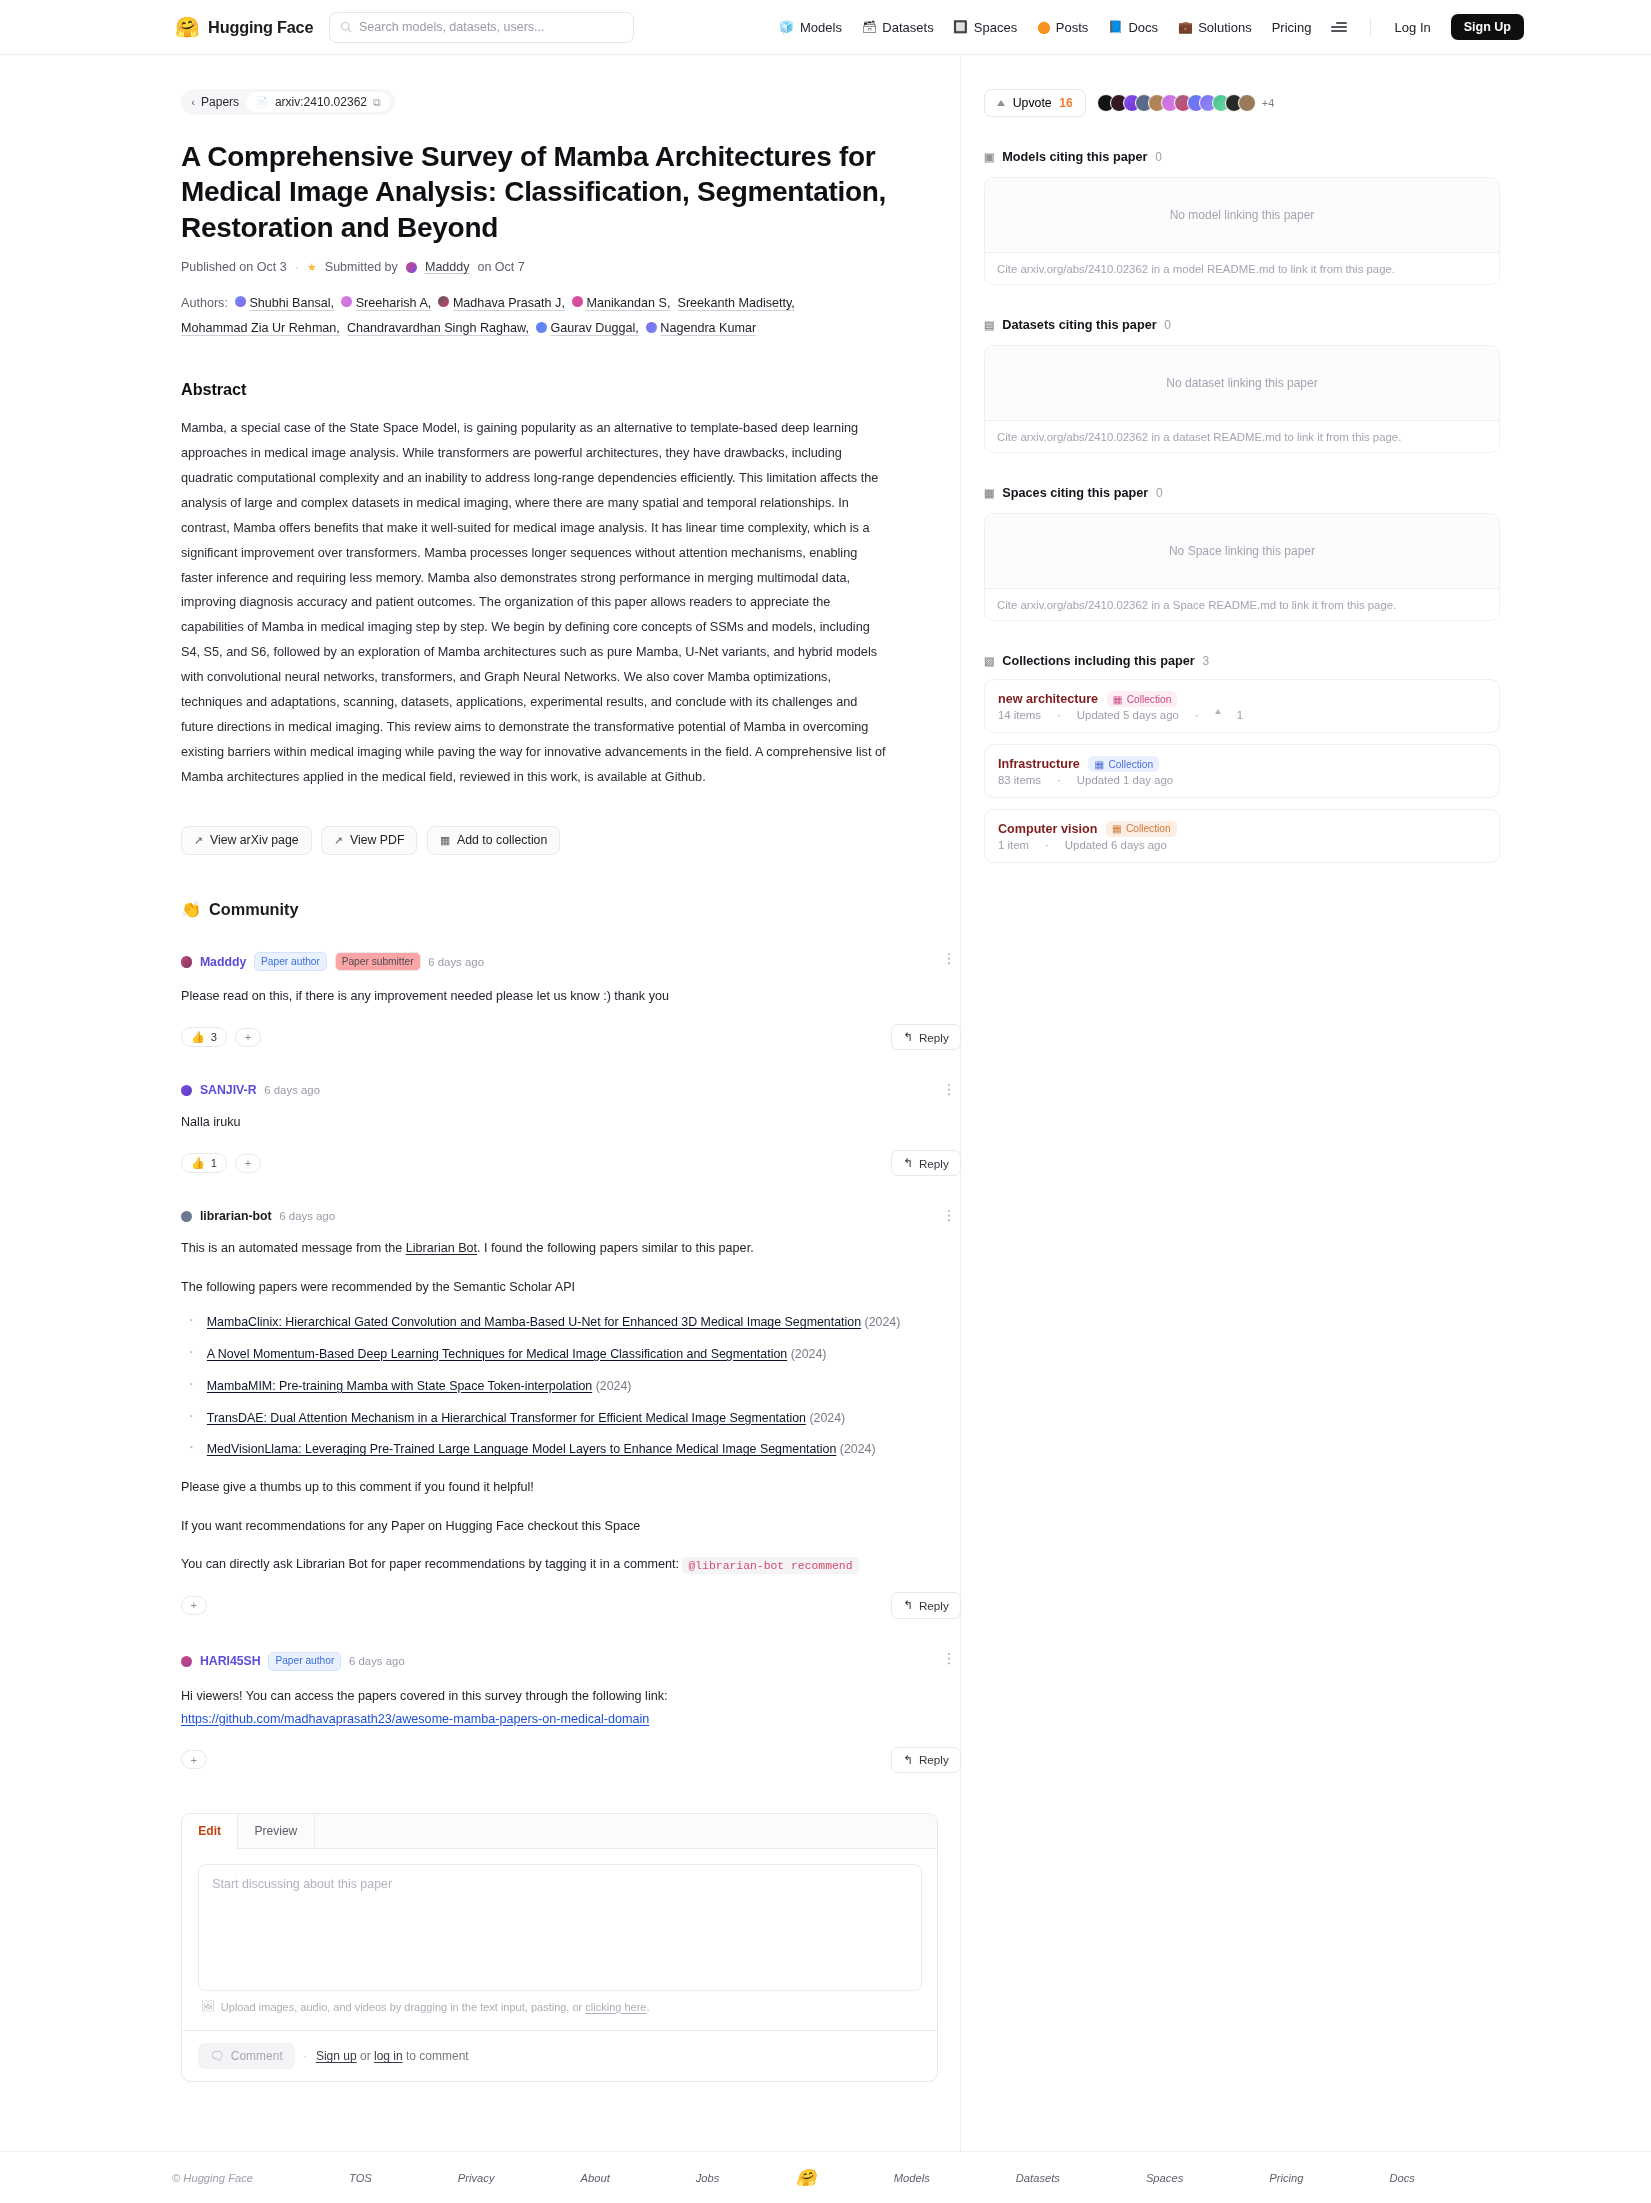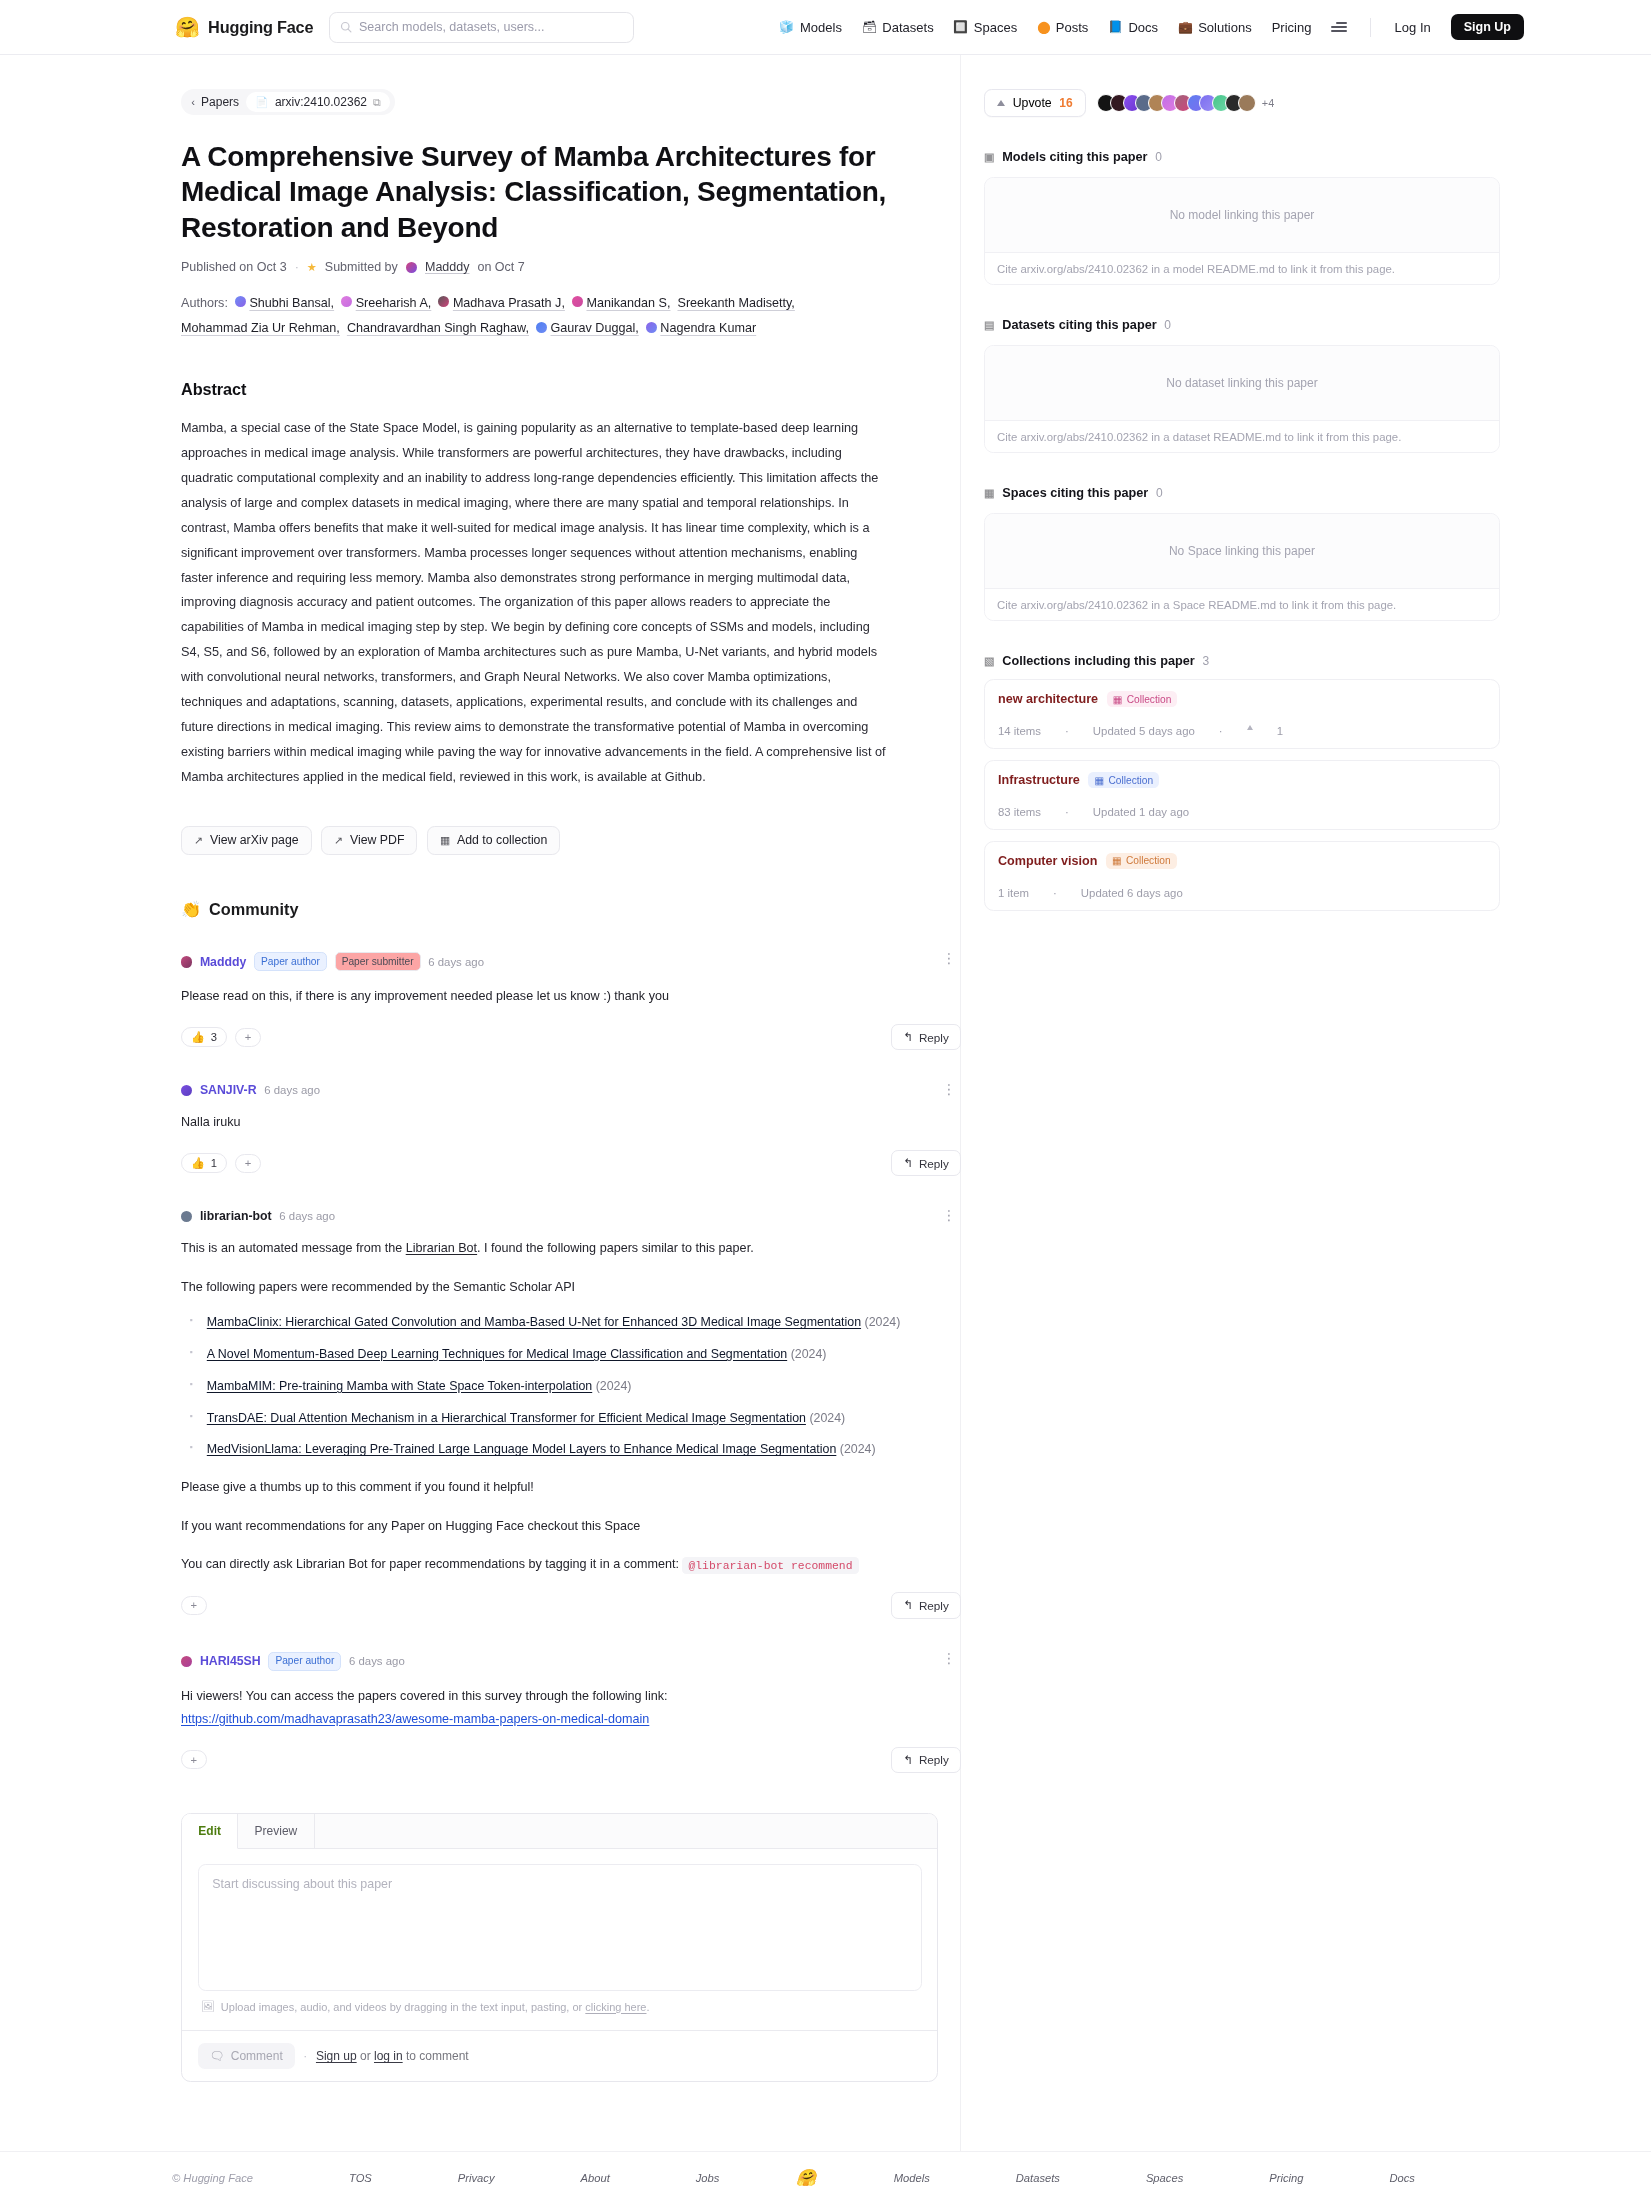--- a/index.html
+++ b/index.html
@@ -180,21 +180,21 @@
   
   .editor {
     margin-top: 40px; border:0.9px solid #e7e7ed; border-radius:9.5px; overflow:hidden; background:#fff;
     max-width: 757px;
   }
   .ed-tabs { display:flex; border-bottom:0.9px solid #eaeaef; background:#fbfbfc; height:35px; }
   .ed-tab {
     padding: 0 16.3px; display:flex; align-items:center; font-size:12px; color:#5c5c68; cursor:pointer;
     border-right:0.9px solid #eaeaef;
   }
-  .ed-tab.active { background:#fff; color:#4d7c0f; font-weight:700; border-bottom:0.9px solid #fff; margin-bottom:-0.9px;text-align:center; }
+  .ed-tab.active { background:#fff; color:#c2410c; font-weight:700; border-bottom:0.9px solid #fff; margin-bottom:-0.9px;text-align:center; }
   .ed-area { padding:15.5px; }
   .ed-input {
     border:0.9px solid #ececf1; border-radius:7.7px; height:127px; padding:12px 13.8px;
     font-size:12.4px; color:#b3b3be; background:#fff;
   }
   .ed-hint {
     display:flex; align-items:center; gap:6px; padding:8.6px 3.4px 1.7px; font-size:11px; color:#aeaeb9;
   }
   .ed-hint a { text-decoration:underline; text-underline-offset:1.7px }
   .ed-foot {
@@ -242,21 +242,21 @@
     margin-top:11.2px; border:0.9px solid #efeff3; border-radius:9.5px; padding:11.2px 13px; background:#fff;
   }
   .coll-top { display:flex; align-items:center; gap:8.6px; }
   .coll-name { font-size:12.6px; font-weight:700; color:#7f1d1d }
   .coll-badge {
     display:inline-flex; align-items:center; gap:4.3px; font-size:10.2px; border-radius:5.2px; padding:2.2px 6px;
   }
   .coll-badge.pink { background:#fdeef4; color:#c94a86 }
   .coll-badge.blue { background:#eaf0fe; color:#4b6fd0 }
   .coll-badge.orange { background:#fdeee3; color:#cf7a3c }
-  .coll-sub { margin-top:18px; font-size:11.4px; color:#9d9daa; display:flex; align-items:flex-start; gap:24px }
+  .coll-sub { margin-top:2px; font-size:11.4px; color:#9d9daa; display:flex; align-items:flex-start; gap:16px }
   .coll-sub .tri2 { width:0;height:0;border-left:3.4px solid transparent;border-right:3.4px solid transparent;border-bottom:5.2px solid transparent; border-bottom-color:#b4b4c0 }
 
   
   .footer {
     position:absolute; left:0; right:0; bottom:0; height:52px;
     border-top:0.9px solid #f0f0f3; display:flex; align-items:center;
   }
   .footer .inner { display:flex; align-items:center; width:100%; padding:0 172px;font-style:italic; }
   .footer .fl { font-size:11.2px; color:#9d9daa; }
   .footer .fi { font-size:11.2px; color:#5e5e6a; }

